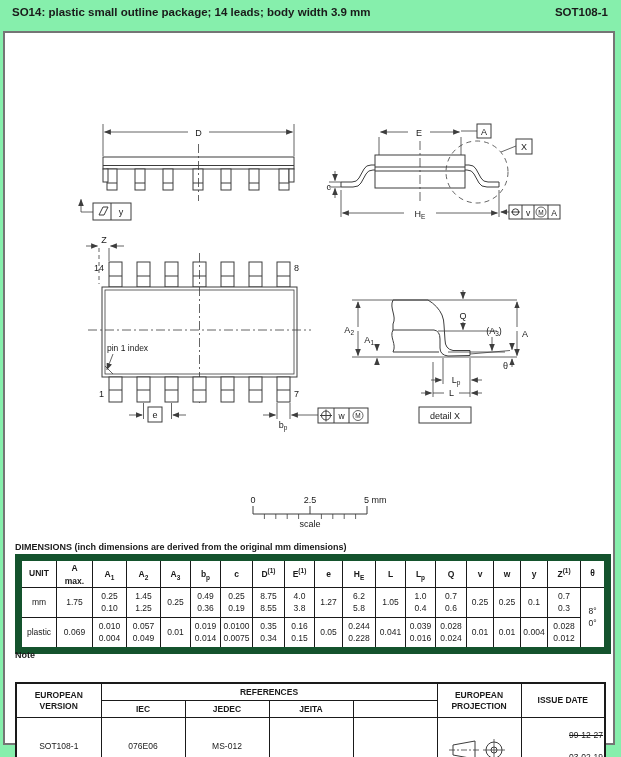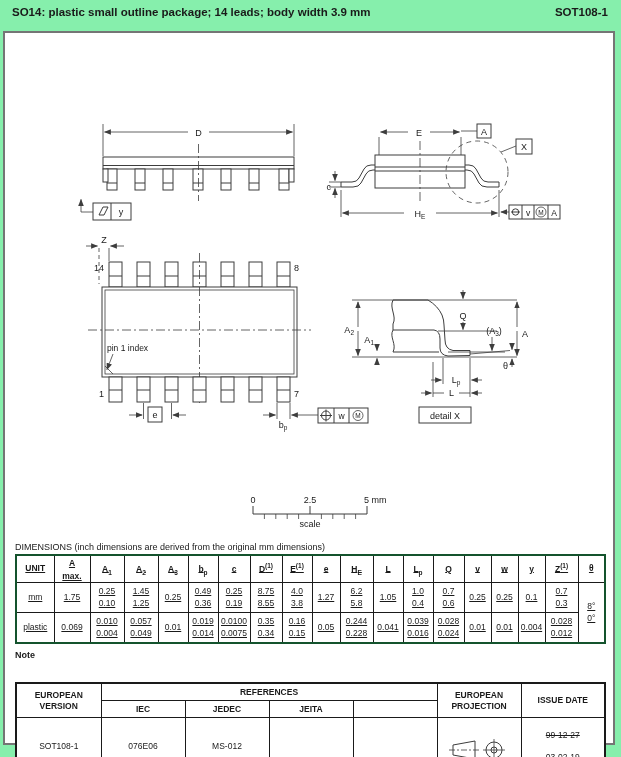--- a/index.html
+++ b/index.html
@@ -11,40 +11,40 @@
          border:2px solid #757575;box-sizing:border-box;background:#fff;}
   svg{position:absolute;left:0;top:0;}
   .ln{stroke:#3d3d3d;stroke-width:1;fill:none;}
   .lnw{stroke:#3d3d3d;stroke-width:1;fill:#ffffff;}
   .thin{stroke:#3d3d3d;stroke-width:0.8;fill:none;}
   .lbl{font:9px "Liberation Sans",sans-serif;fill:#1a1a1a;}
   .lbl8{font:8.5px "Liberation Sans",sans-serif;fill:#1a1a1a;}
   .sb{font-size:6.5px;}
   .dd{stroke-dasharray:9 3 2 3;}
   .dsh{stroke-dasharray:4 3;}
-  .dimtitle{position:absolute;left:15px;top:542px;font-size:9px;font-weight:normal;}
+  .dimtitle{position:absolute;left:15px;top:542px;font-size:9px;font-weight:bold;}
   table{border-collapse:collapse;background:#fff;}
   .dimtable{position:absolute;left:15px;top:554px;width:589px;table-layout:fixed;
-            font-size:8.5px;border:2px solid #14532d;text-decoration:underline;}
+            font-size:8.5px;border:7px solid #14532d;}
   .dimtable th,.dimtable td{border:1px solid #1a1a1a;text-align:center;vertical-align:middle;
             padding:0 1px;white-space:pre-line;line-height:1.3;}
   .dimtable th{font-weight:bold;height:24px;}
   .dimtable td{height:29px;}
   .dimtable sub{font-size:6.5px;}
   .dimtable sup{font-size:6.5px;vertical-align:super;}
   .noteT{position:absolute;left:15px;top:650px;font-size:9px;font-weight:bold;text-align:center;}
   .noteI{position:absolute;left:15px;top:663px;font-size:8.5px;}
   .reftable{position:absolute;left:15px;top:682px;width:589px;table-layout:fixed;
             font-size:8.5px;border:2px solid #1a1a1a;}
   .reftable th,.reftable td{border:1px solid #1a1a1a;text-align:center;vertical-align:middle;
             white-space:pre-line;line-height:1.25;}
   .reftable th{font-weight:bold;height:14px;}
   .reftable td{height:30px;}
   .strike{text-decoration:line-through;}
-  .datecell div{line-height:1.35;}
+  .datecell div{line-height:1.35;text-align:right;}
 </style>
 </head>
 <body>
 
 <div id="page">
 
   <div class="hdr-title">SO14: plastic small outline package; 14 leads; body width 3.9 mm</div>
   <div class="hdr-doc">SOT108-1</div>
 
   <div id="frame"></div>

